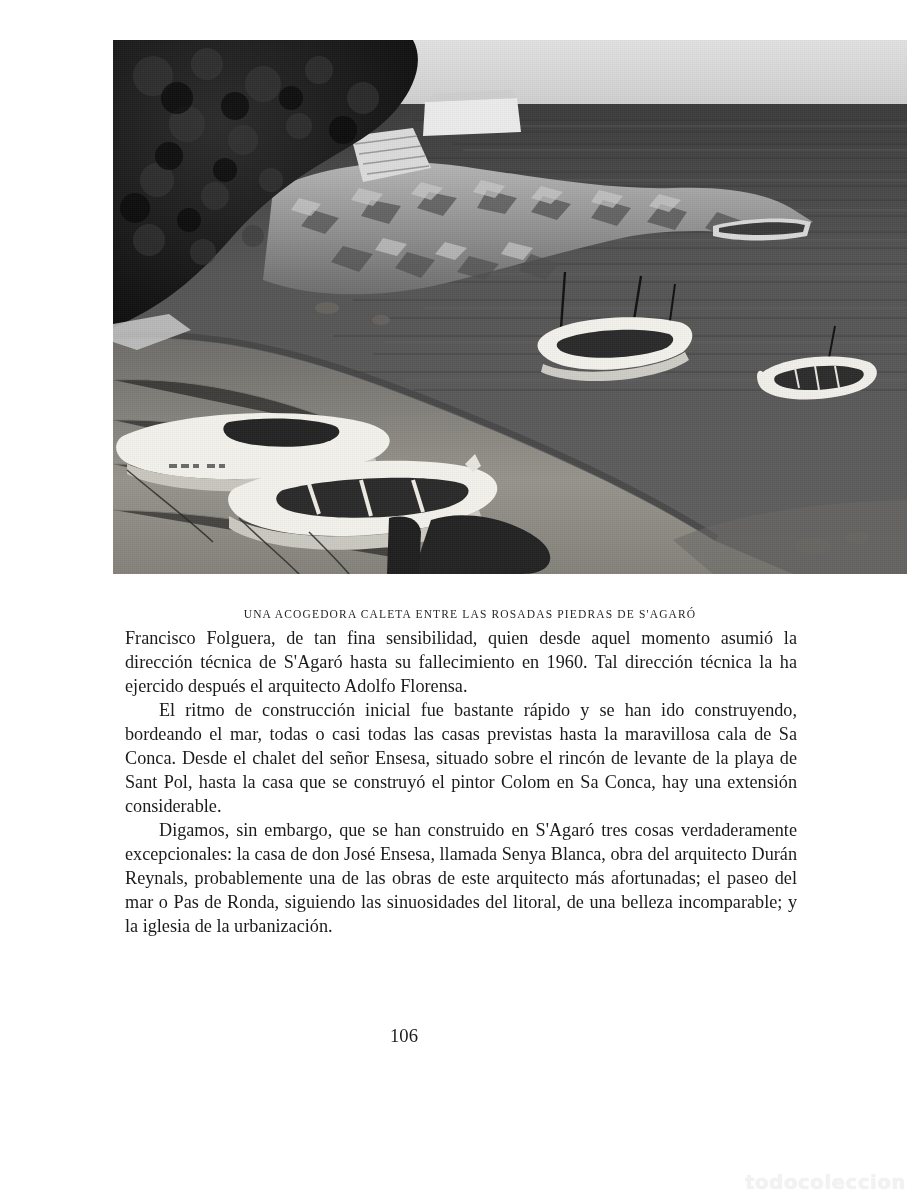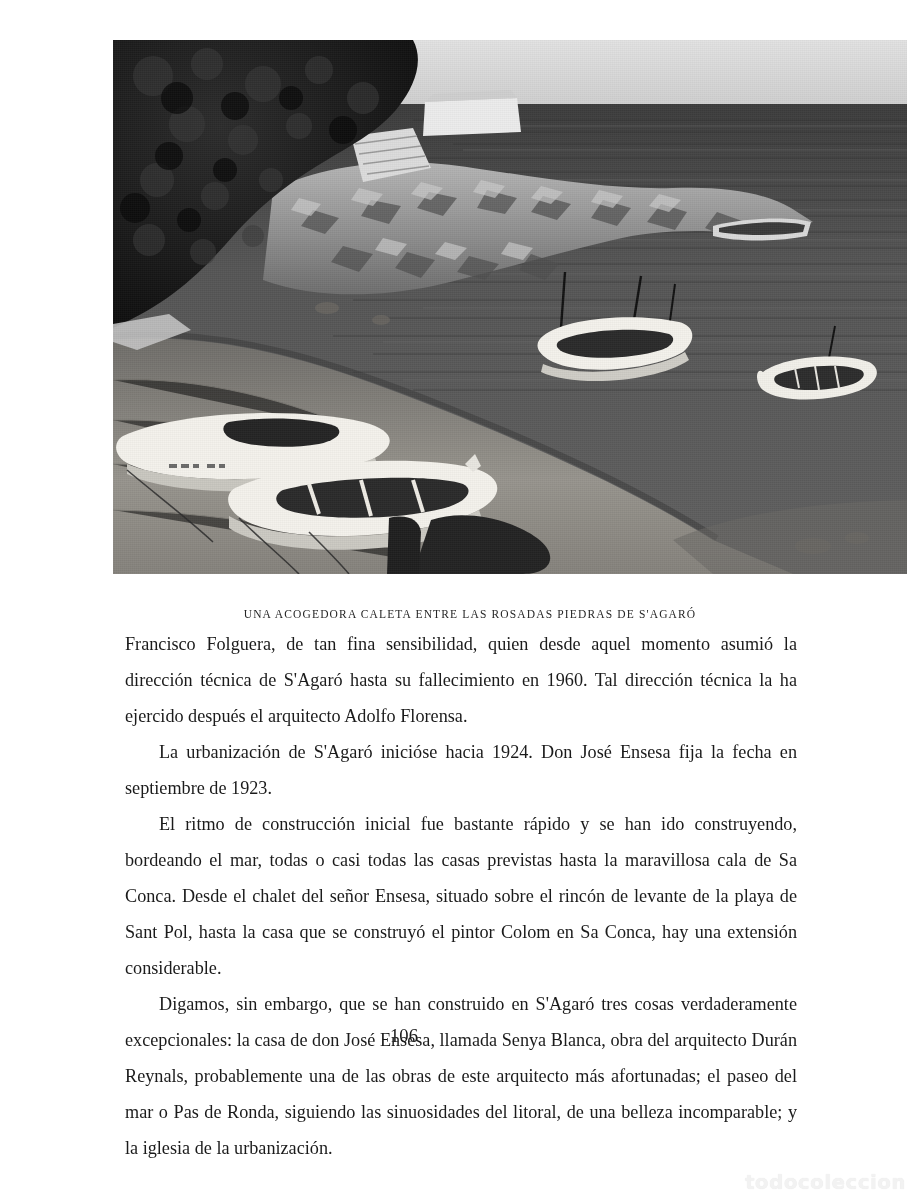--- a/index.html
+++ b/index.html
@@ -60,21 +60,21 @@
   
   .textblock {
     position: absolute;
     left: 125px;
     top: 626px;
     width: 672px;
   }
   .textblock p {
     margin: 0;
     font-size: 18.2px;
-    line-height: 36px;
+    line-height: 24px;
     text-align: justify;
     text-justify: inter-word;
     color: #1b1b1b;
     hyphens: none;
   }
   .textblock p.indent { text-indent: 34px; }
 
   
   .folio {
     position: absolute;
@@ -327,20 +327,19 @@
       <path d="M560 500 C 620 474, 700 462, 794 460 L 794 534 L 600 534 Z" fill="#6a6865" opacity=".55"></path>
     </svg>
     <div class="photo-grain"></div>
   </div>
 </figure>
 
 <figcaption class="caption">UNA ACOGEDORA CALETA ENTRE LAS ROSADAS PIEDRAS DE S'AGARÓ</figcaption>
 
 <div class="textblock">
   <p>Francisco Folguera, de tan fina sensibilidad, quien desde aquel momento asumió la dirección técnica de S'Agaró hasta su fallecimiento en 1960. Tal dirección técnica la ha ejercido después el arquitecto Adolfo Florensa.</p>
-  <p class="indent">La urbanización de S'Agaró inicióse hacia 1924. Don José Ensesa fija la fecha en septiembre de 1923.</p>
   <p class="indent">El ritmo de construcción inicial fue bastante rápido y se han ido construyendo, bordeando el mar, todas o casi todas las casas previstas hasta la maravillosa cala de Sa Conca. Desde el chalet del señor Ensesa, situado sobre el rincón de levante de la playa de Sant Pol, hasta la casa que se construyó el pintor Colom en Sa Conca, hay una extensión considerable.</p>
   <p class="indent">Digamos, sin embargo, que se han construido en S'Agaró tres cosas verdaderamente excepcionales: la casa de don José Ensesa, llamada Senya Blanca, obra del arquitecto Durán Reynals, probablemente una de las obras de este arquitecto más afortunadas; el paseo del mar o Pas de Ronda, siguiendo las sinuosidades del litoral, de una belleza incomparable; y la iglesia de la urbanización.</p>
 </div>
 
 <div class="folio">106</div>
 
 <div class="watermark">todocoleccion</div>
 
 </body></html>

